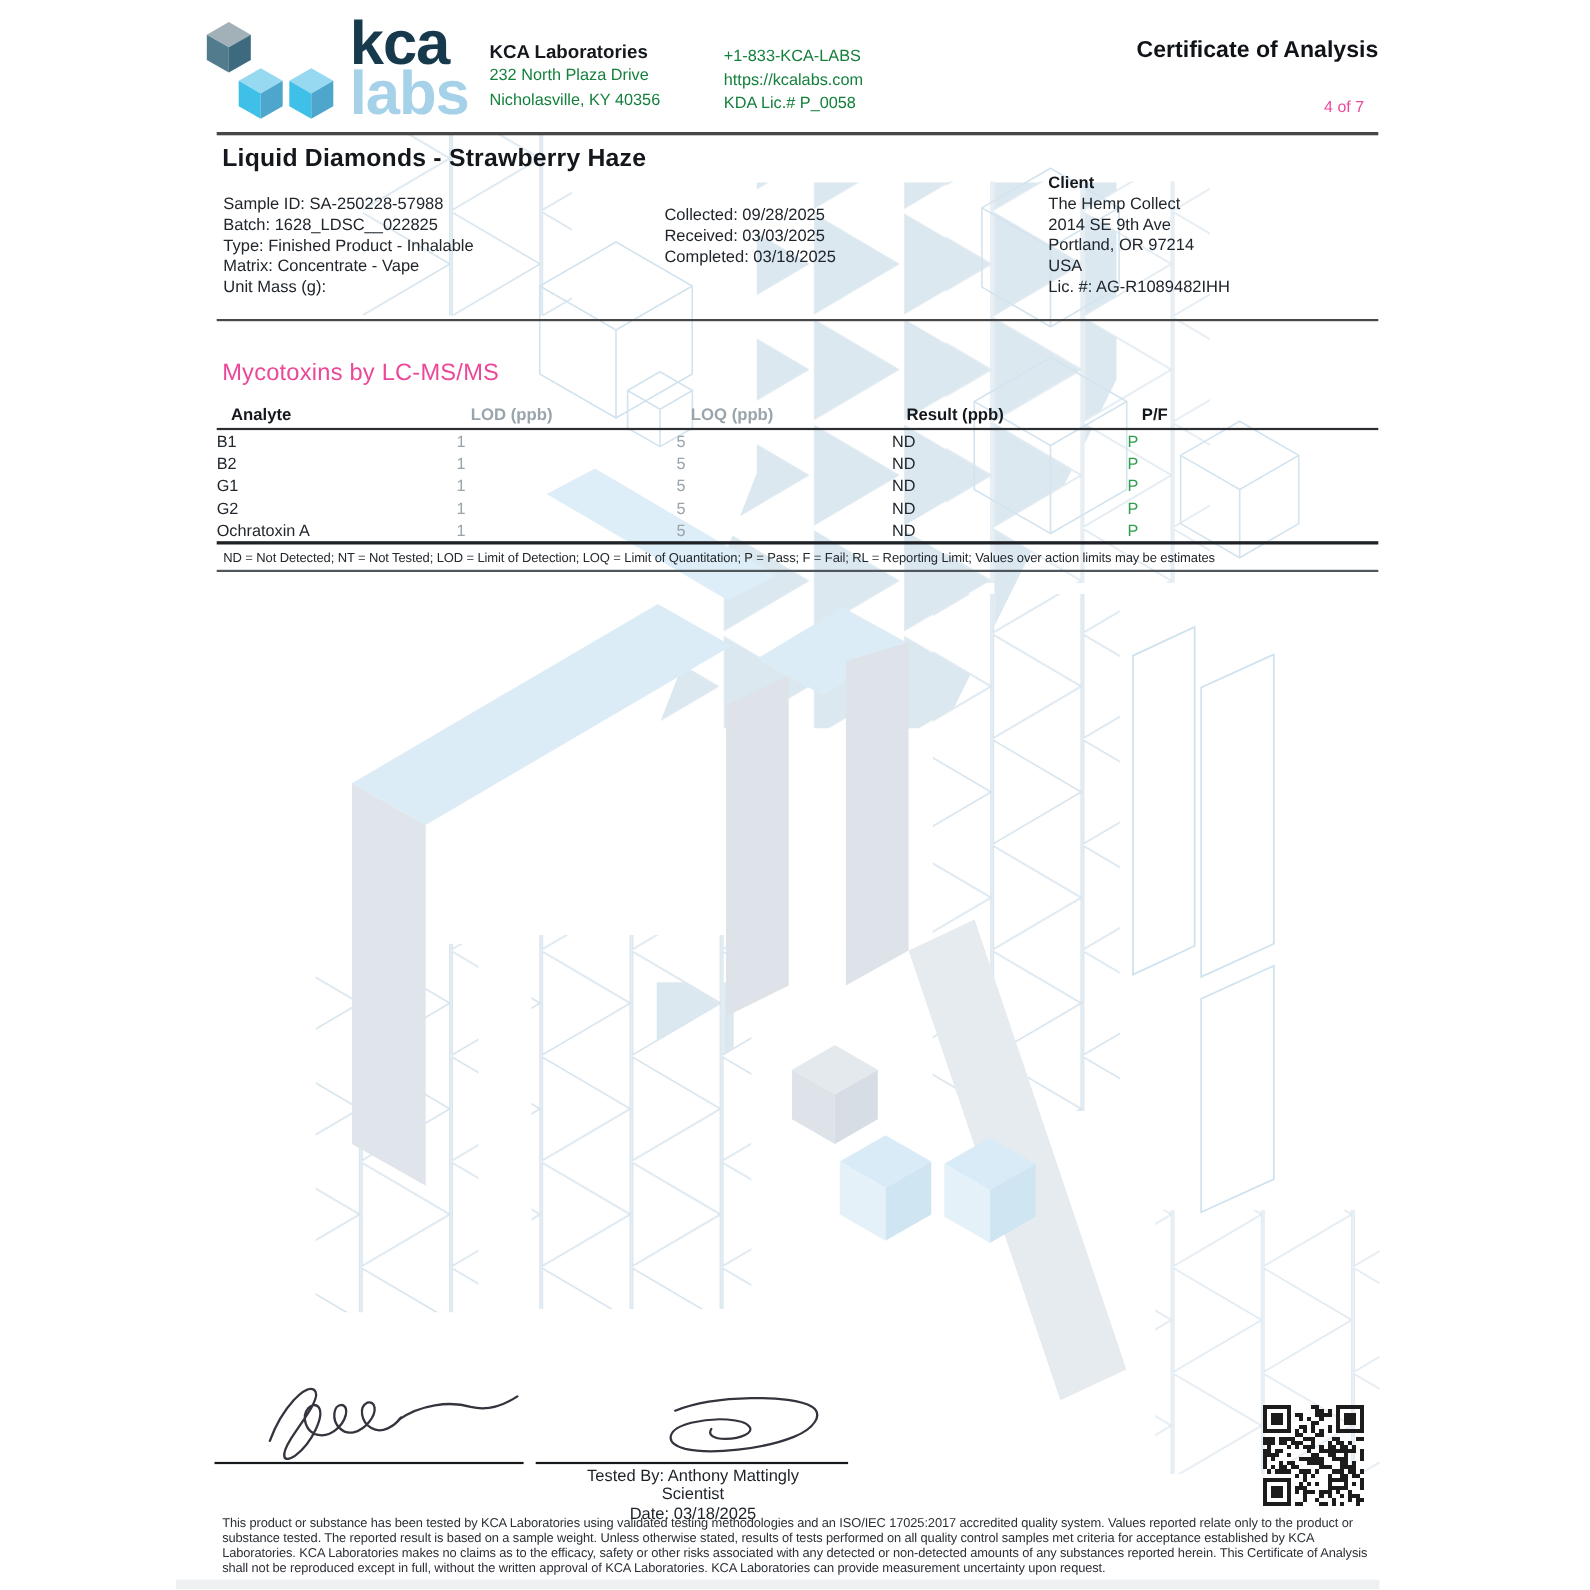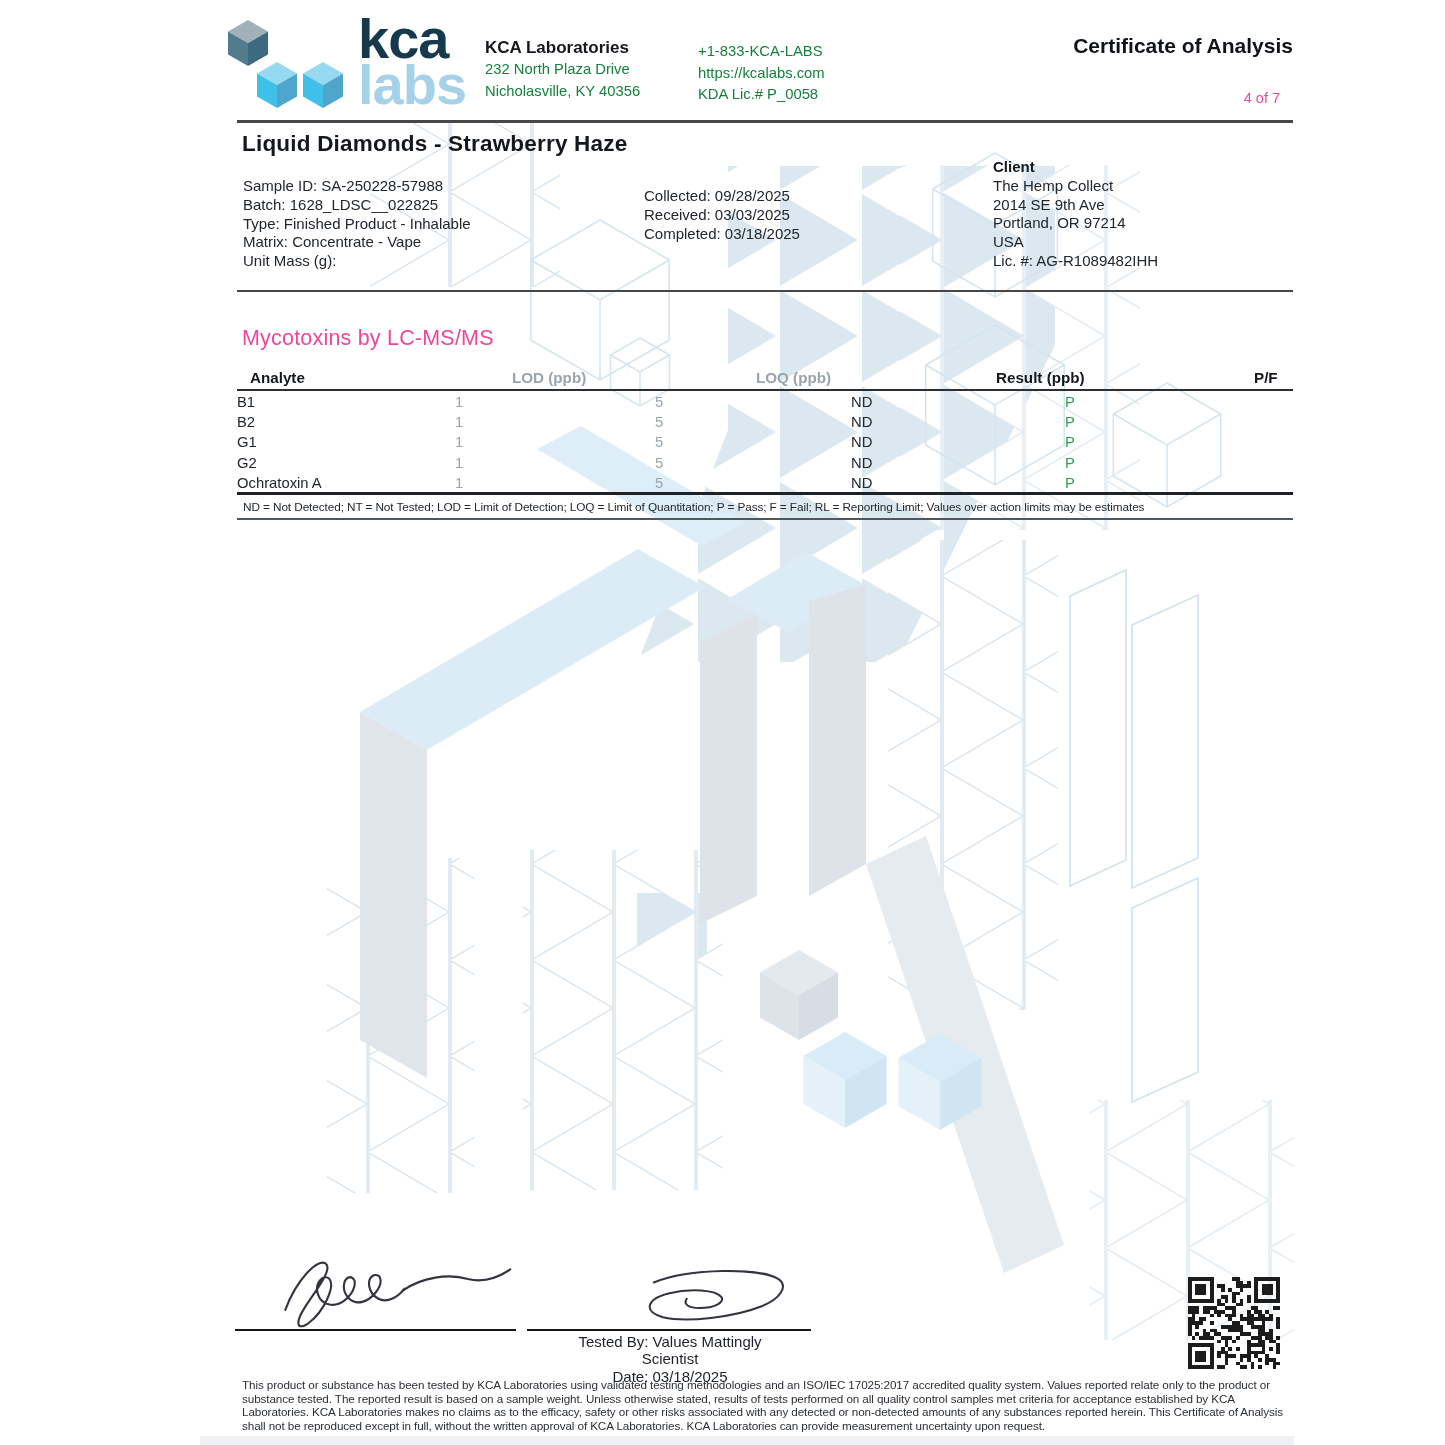--- a/index.html
+++ b/index.html
@@ -1,37 +1,37 @@
 <!DOCTYPE html>
 <html style="--logo-dark: #16394b; --logo-light: #a6d2e9; --pass-green: #2f9e4f; --table-muted: #9aa4ab;"><head>
 <meta charset="utf-8">
 <style>
   html,body{margin:0;padding:0;background:#fff;}
   .page{position:relative;width:1254px;height:1445px;background:#ffffff;
-        font-family:"Liberation Sans",sans-serif;color:#1f262c;overflow:hidden;margin-left:40px;}
+        font-family:"Liberation Sans",sans-serif;color:#1f262c;overflow:hidden;}
   .abs{position:absolute;}
   .wm{position:absolute;inset:0;z-index:0;}
   .content{position:absolute;inset:0;z-index:1;}
   .rule{position:absolute;background:#474747;}
   
   .logo-word{font-weight:700;font-size:56px;line-height:46px;letter-spacing:-1px;}
   .logo-kca{color:var(--logo-dark,#16394b);}
   .logo-labs{color:var(--logo-light,#a6d2e9);}
   .lab-name{font-size:17px;font-weight:700;color:#14181c;line-height:23px;}
   .hdr-line{font-size:14.8px;color:#15803d;line-height:21.5px;}
   .coa-title{font-size:21px;font-weight:700;color:#101418;text-align:right;}
   .page-num{font-size:14.5px;color:#ec4899;text-align:right;}
   
   .prod-title{font-size:22.5px;font-weight:700;color:#14181c;letter-spacing:.2px;}
   .meta-line{font-size:15px;line-height:18.8px;color:#20262c;}
   .client-head{font-weight:700;color:#14181c;}
   
   .sec-title{font-size:21.5px;font-weight:400;color:#ec4899;letter-spacing:.2px;}
   .tgrid{display:grid;grid-template-columns:218px 200px 196px 214px 1fr;
-         padding-left:13px;box-sizing:border-box;width:1056px;gap:44px;}
+         padding-left:13px;box-sizing:border-box;width:1056px;}
   .thead span{font-size:15.2px;font-weight:700;color:#14181c;}
   .thead .muted{color:var(--table-muted,#9aa4ab);}
   .trow{display:grid;grid-template-columns:218px 200px 196px 214px 1fr;height:20.2px;
         line-height:20.2px;font-size:14.8px;}
   .trow .c-lod,.trow .c-loq{color:var(--table-muted,#9aa4ab);}
   .trow .c-analyte,.trow .c-result{color:#21272d;}
   .trow .c-pf{color:var(--pass-green,#2f9e4f);}
   .footnote{font-size:11.8px;color:#23282d;letter-spacing:-0.1px;}
   
   .sig-line{position:absolute;height:2px;background:#15181b;}
@@ -222,21 +222,21 @@
       <path d="M18,58 C30,26 52,4 60,10 C68,16 48,40 38,56 C28,72 30,80 42,72 C58,60 70,34 64,26 C58,20 48,30 52,42 C56,54 70,56 80,48 C90,40 94,26 86,24 C78,24 76,38 84,46 C92,54 104,50 112,40 C120,30 118,20 110,22 C102,26 104,40 114,46 C124,52 136,44 142,36" fill="none" stroke="#33343d" stroke-width="2.2" stroke-linecap="round"></path>
       <path d="M140,38 C160,24 188,20 208,26 C224,30 240,24 252,16" fill="none" stroke="#33343d" stroke-width="2.2" stroke-linecap="round"></path>
     </svg>
     <div class="sig-line" style="left:195px;top:1329px;width:281px;"></div>
 
     <svg class="abs" style="left:557px;top:1266px;" width="205" height="64" viewBox="0 0 220 70">
       <path d="M60,18 C100,2 176,2 196,14 C208,22 198,36 178,44 C148,56 96,62 70,56 C48,50 52,36 76,30 C100,24 128,26 134,34 C138,40 126,46 110,46 C98,46 92,42 96,36" fill="none" stroke="#33343d" stroke-width="2.2" stroke-linecap="round"></path>
     </svg>
     <div class="sig-line" style="left:487px;top:1329px;width:284px;"></div>
     <div class="sig-text" style="left:470px;top:1333px;width:320px;">
-      <div>Tested By: Values Mattingly</div>
+      <div>Tested By: Anthony Mattingly</div>
       <div>Scientist</div>
       <div>Date: 03/18/2025</div>
     </div>
 
     <div class="abs" style="left:1148px;top:1277px;width:92px;height:92px;"><svg viewBox="0 0 25 25" width="92" height="92" shape-rendering="crispEdges">
           <rect x="0" y="0" width="1" height="1" fill="#1c1c1c"></rect>
           <rect x="1" y="0" width="1" height="1" fill="#1c1c1c"></rect>
           <rect x="2" y="0" width="1" height="1" fill="#1c1c1c"></rect>
           <rect x="3" y="0" width="1" height="1" fill="#1c1c1c"></rect>
           <rect x="4" y="0" width="1" height="1" fill="#1c1c1c"></rect>

